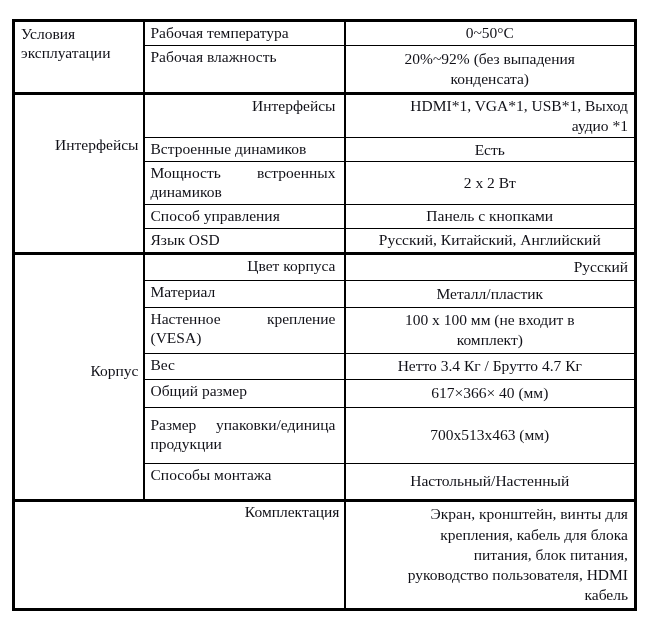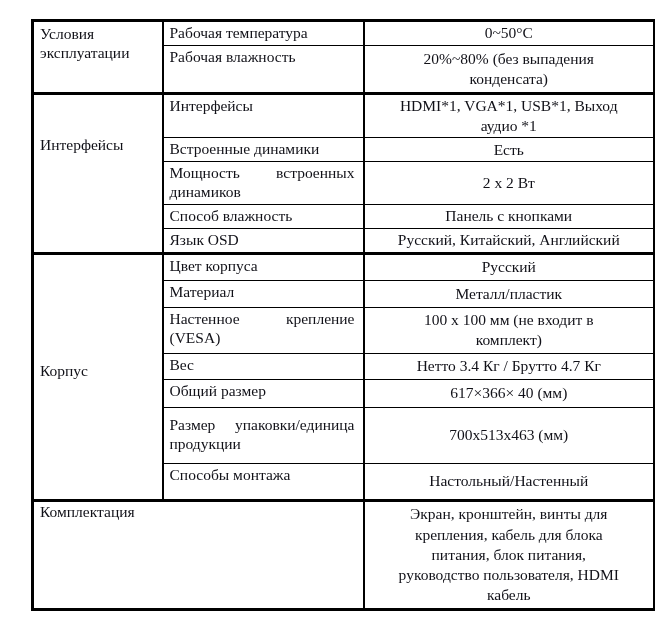--- a/index.html
+++ b/index.html
@@ -9,21 +9,21 @@
   }
   body {
     width: 655px;
     height: 623px;
     position: relative;
     font-family: "Liberation Serif", "DejaVu Serif", serif;
     color: #111118;
   }
   table.spec-table {
     position: absolute;
-    left: 31px;
+    left: 12px;
     top: 19px;
     width: 622px;
     border-collapse: collapse;
     table-layout: fixed;
     border: 3px solid #000;
   }
   td {
     border: 1px solid #000;
     font-size: 15.5px;
     overflow: hidden;
@@ -49,60 +49,60 @@
   
   td.value {
     vertical-align: middle;
     text-align: center;
     padding: 1px 6px;
     line-height: 1.3;
     white-space: pre-line;
     margin-top: 41px;
   }
   
-  tr.sec-start td { border-top: 3px solid #000; }
+  tr.sec-start td { border-top: 3px solid #000; text-align: right; }
 </style>
 </head>
 <body>
 
 <table class="spec-table">
   <colgroup>
     <col style="width:130px">
     <col style="width:201px">
     <col style="width:291px">
   </colgroup>
   <tbody>
 
     <tr style="height:21px">
       <td class="cat" rowspan="2" style="padding-top:2px">Условия эксплуатации</td>
       <td class="param">Рабочая температура</td>
       <td class="value">0~50°C</td>
     </tr>
     <tr style="height:48px">
       <td class="param">Рабочая влажность</td>
-      <td class="value">20%~80% (без выпадения
+      <td class="value">20%~92% (без выпадения
 конденсата)</td>
     </tr>
 
     <tr class="sec-start" style="height:43px">
       <td class="cat" rowspan="5" style="padding-top:40px">Интерфейсы</td>
       <td class="param">Интерфейсы</td>
       <td class="value">HDMI*1, VGA*1, USB*1, Выход
 аудио *1</td>
     </tr>
     <tr style="height:21px">
-      <td class="param">Встроенные динамики</td>
+      <td class="param">Встроенные динамиков</td>
       <td class="value">Есть</td>
     </tr>
     <tr style="height:41px">
       <td class="param">Мощность встроенных динамиков</td>
       <td class="value">2 x 2 Вт</td>
     </tr>
     <tr style="height:24px">
-      <td class="param">Способ влажность</td>
+      <td class="param">Способ управления</td>
       <td class="value">Панель с кнопками</td>
     </tr>
     <tr style="height:24px">
       <td class="param">Язык OSD</td>
       <td class="value">Русский, Китайский, Английский</td>
     </tr>
 
     <tr class="sec-start" style="height:27px">
       <td class="cat" rowspan="7" style="padding-top:106px">Корпус</td>
       <td class="param">Цвет корпуса</td>

